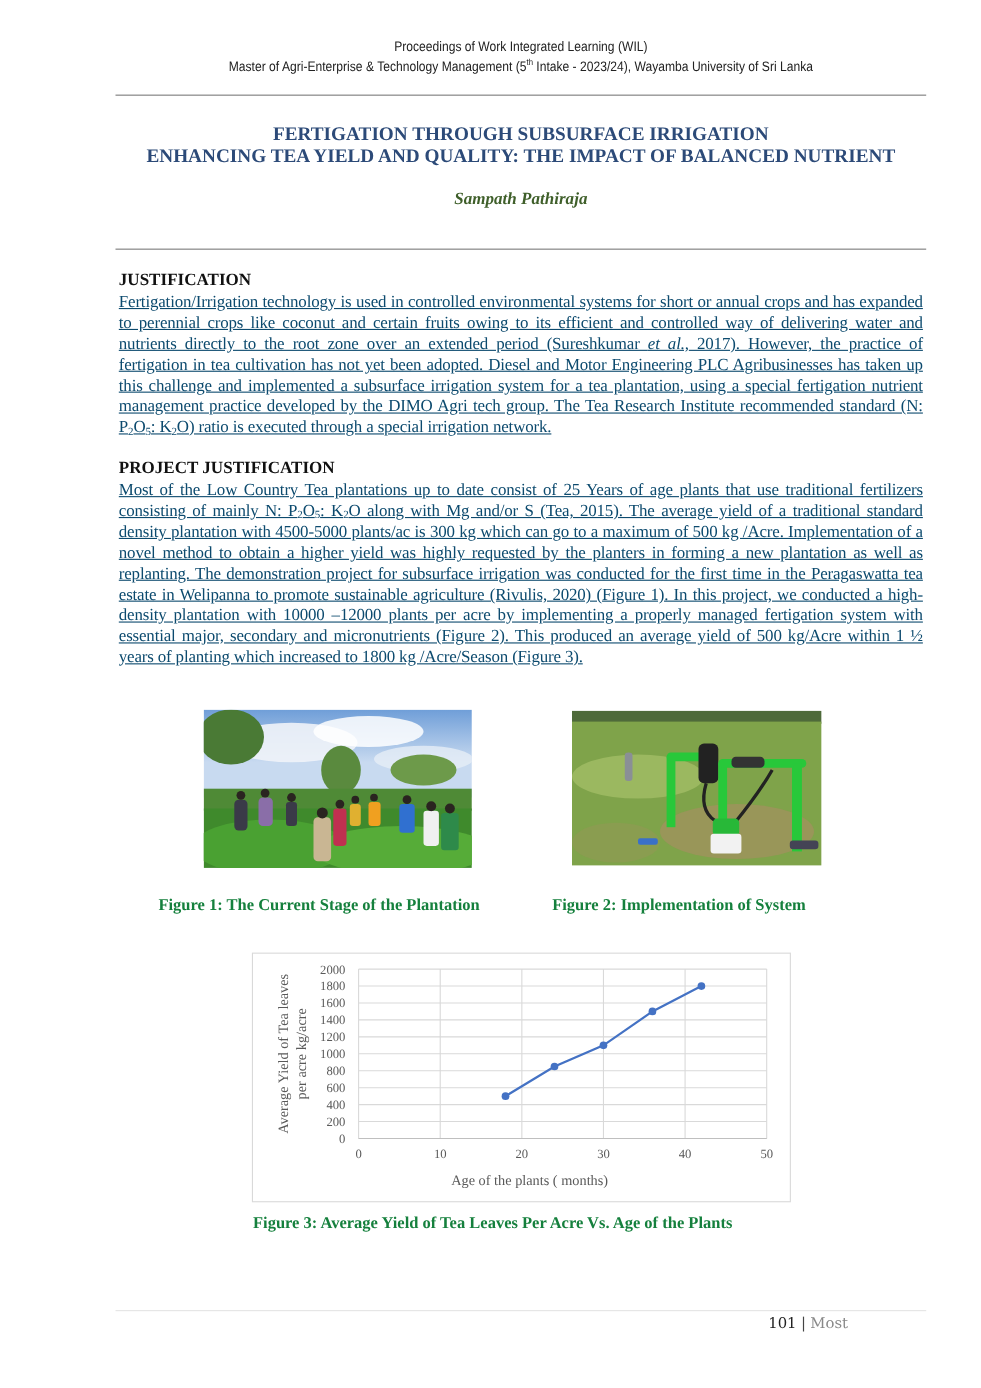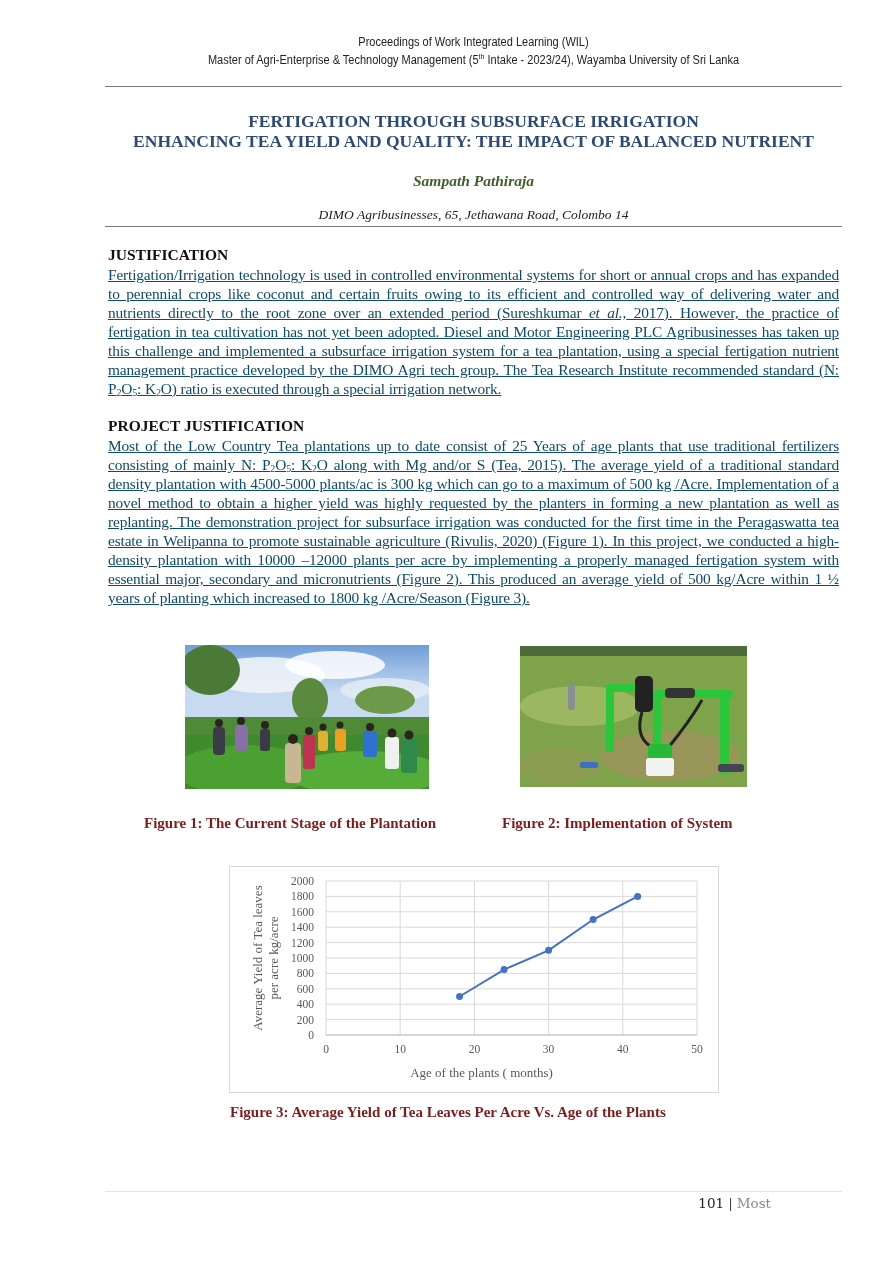--- a/index.html
+++ b/index.html
@@ -11,42 +11,41 @@
   .hdr sup { font-size: 8px; }
   .hr-top { position: absolute; left: 105px; top: 86px; width: 737px; height: 1px; background: #7a7a7a; }
   .title { position: absolute; left: 105px; top: 111px; width: 737px; text-align: center; font-weight: bold; font-size: 17.5px; line-height: 20px; color: #2c4a78; }
   .author { position: absolute; left: 105px; top: 172px; width: 737px; text-align: center; font-weight: bold; font-size: 15.5px; color: #3f5f2a; font-style: italic; }
   .affil { position: absolute; left: 105px; top: 207px; width: 737px; text-align: center; font-style: italic; font-size: 13.5px; color: #222; }
   .hr-affil { position: absolute; left: 105px; top: 226px; width: 737px; height: 1px; background: #7a7a7a; }
   .sec-h { position: absolute; left: 108px; font-weight: bold; font-size: 15.5px; color: #111; }
   .para { position: absolute; left: 108px; width: 731px; font-size: 15.4px; line-height: 19px; text-align: justify; color: #0c4a6e; letter-spacing: -0.15px; text-decoration: underline; }
   .para sub { font-size: 10px; vertical-align: -2px; line-height: 0; }
   .photo { position: absolute; overflow: hidden; }
-  .fig-cap { position: absolute; font-weight: bold; font-size: 15px; color: #7f1d1d; }
+  .fig-cap { position: absolute; font-weight: bold; font-size: 15px; color: #15803d; }
   .chart-box { position: absolute; left: 229px; top: 866px; width: 488px; height: 225px; border: 1px solid #d9d9d9; background: #fff; }
   .hr-foot { position: absolute; left: 105px; top: 1191px; width: 737px; height: 1px; background: #e4e4e4; }
   .pagenum { position: absolute; right: 53px; top: 1195px; font-size: 13.5px; color: #222; font-family: "DejaVu Serif", serif; }
   .pagenum .sep { color: #444; margin: 0 4px; }
   .pagenum .pg { color: #888; }
 </style>
 </head>
 <body>
 
 <div class="page">
 
   <div class="hdr hdr1">Proceedings of Work Integrated Learning (WIL)</div>
   <div class="hdr hdr2"><span>Master of Agri-Enterprise &amp; Technology Management (5</span><sup>th</sup><span> Intake - 2023/24), Wayamba University of Sri Lanka</span></div>
   <div class="hr-top"></div>
 
   <div class="title">
     <div>FERTIGATION THROUGH SUBSURFACE IRRIGATION</div>
     <div>ENHANCING TEA YIELD AND QUALITY: THE IMPACT OF BALANCED NUTRIENT</div>
   </div>
   <div class="author">Sampath Pathiraja</div>
-  <div class="affil">DIMO Agribusinesses, 65, Jethawana Road, Colombo 14</div>
   <div class="hr-affil"></div>
 
   <div class="sec-h" style="top:246px;">JUSTIFICATION</div>
   <div class="para" style="top:265px;"><span>Fertigation/Irrigation technology is used in controlled environmental systems for short or annual crops and has expanded to perennial crops like coconut and certain fruits owing to its efficient and controlled way of delivering water and nutrients directly to the root zone over an extended period (Sureshkumar </span><i>et al.,</i><span> 2017). However, the practice of fertigation in tea cultivation has not yet been adopted. Diesel and Motor Engineering PLC Agribusinesses has taken up this challenge and implemented a subsurface irrigation system for a tea plantation, using a special fertigation nutrient management practice developed by the DIMO Agri tech group. The Tea Research Institute recommended standard (N: P</span><sub>2</sub><span>O</span><sub>5</sub><span>: K</span><sub>2</sub><span>O) ratio is executed through a special irrigation network.</span></div>
 
   <div class="sec-h" style="top:417px;">PROJECT JUSTIFICATION</div>
   <div class="para" style="top:436px;"><span>Most of the Low Country Tea plantations up to date consist of 25 Years of age plants that use traditional fertilizers consisting of mainly N: P</span><sub>2</sub><span>O</span><sub>5</sub><span>: K</span><sub>2</sub><span>O along with Mg and/or S (Tea, 2015). The average yield of a traditional standard density plantation with 4500-5000 plants/ac is 300 kg which can go to a maximum of 500 kg /Acre. Implementation of a novel method to obtain a higher yield was highly requested by the planters in forming a new plantation as well as replanting. The demonstration project for subsurface irrigation was conducted for the first time in the Peragaswatta tea estate in Welipanna to promote sustainable agriculture (Rivulis, 2020) (Figure 1). In this project, we conducted a high-density plantation with 10000 –12000 plants per acre by implementing a properly managed fertigation system with essential major, secondary and micronutrients (Figure 2). This produced an average yield of 500 kg/Acre within 1 ½ years of planting which increased to 1800 kg /Acre/Season (Figure 3).</span></div>
 
   <div class="photo" style="left:185px; top:645px; width:244px; height:144px;">
     <svg width="244" height="144" viewBox="0 0 244 144">

